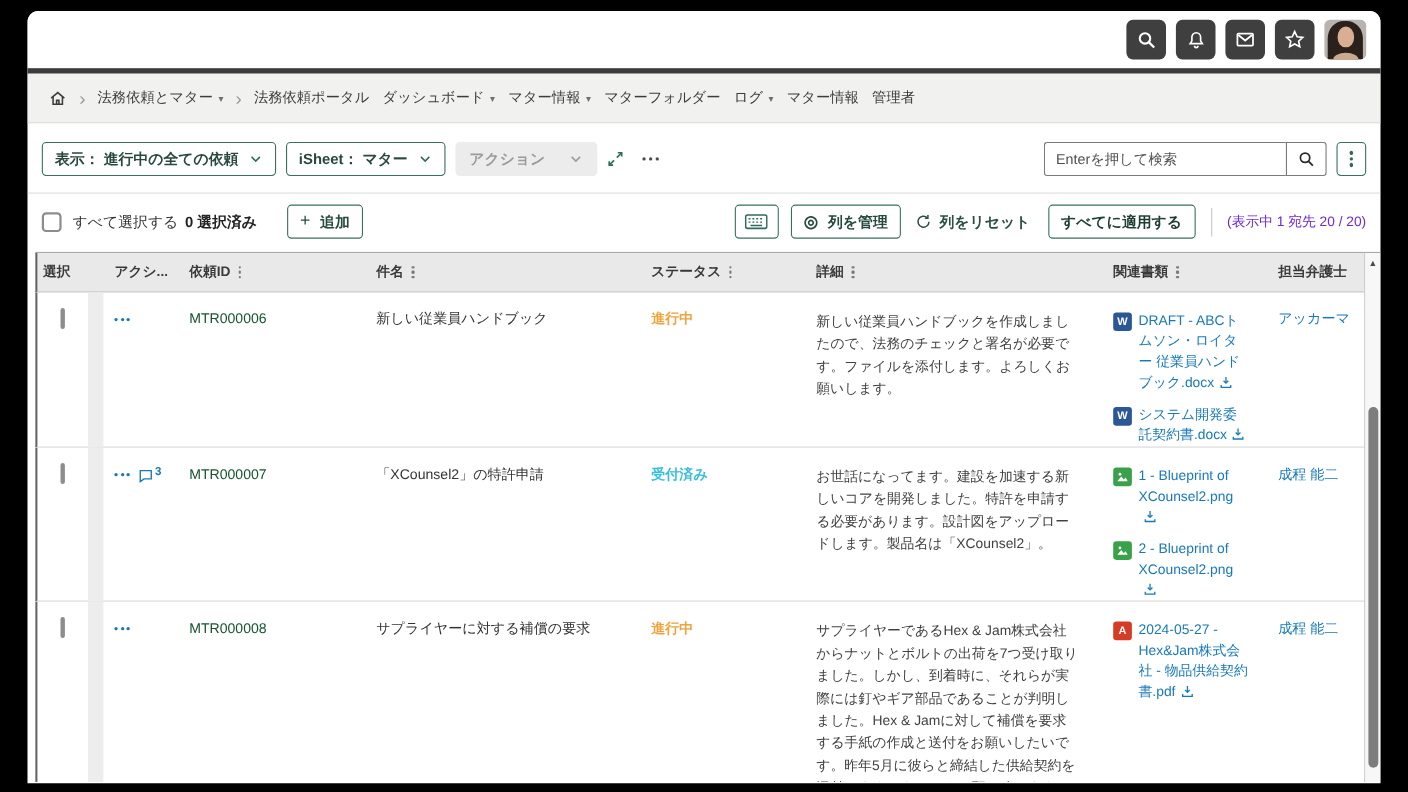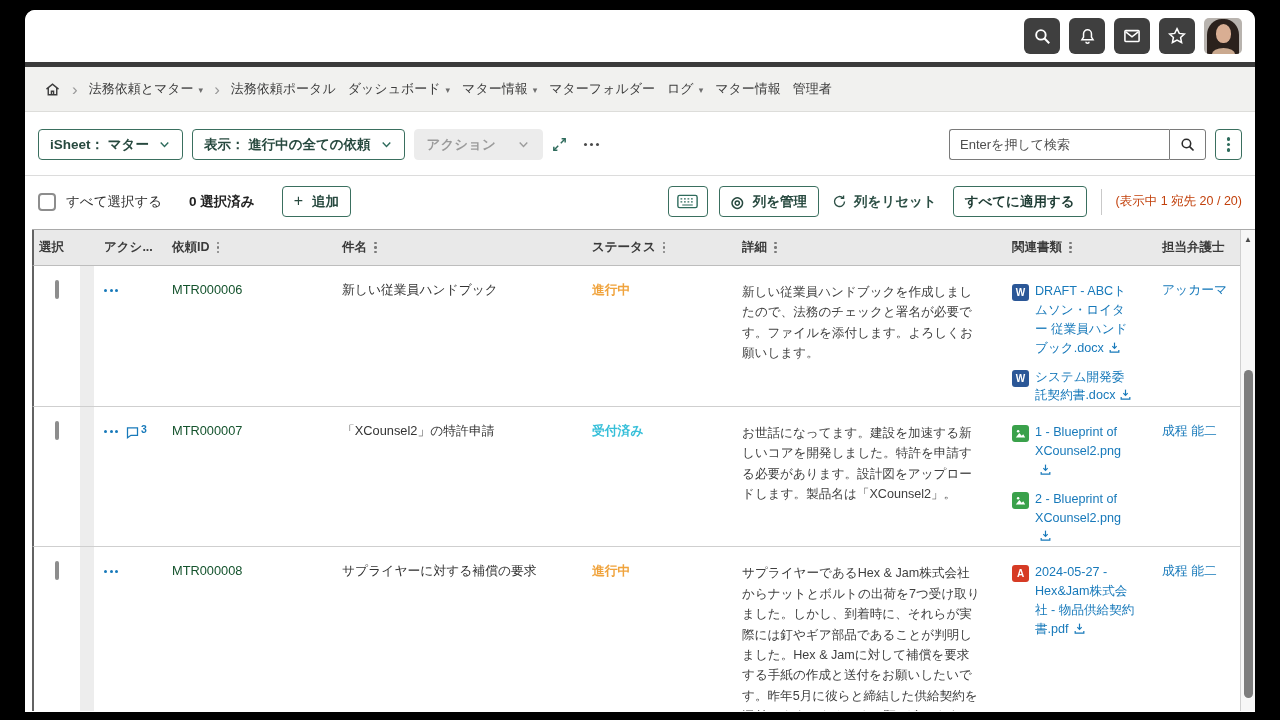--- a/index.html
+++ b/index.html
@@ -63,33 +63,33 @@
   .search-input::placeholder { color:#4f4f4f; }
   .search-btn { width:37px; height:31px; border:1px solid #7a7a7a; background:#fff;
                 border-radius:0 3px 3px 0; display:flex; align-items:center; justify-content:center; cursor:pointer; }
   .kebab-btn { width:27px; height:31px; border:1px solid #3a6f5f; border-radius:4px; background:#fff;
                margin-left:9px; display:flex; align-items:center; justify-content:center; cursor:pointer; }
 
   
   .tb2 { display:flex; align-items:center; padding:10px 13px 12px; }
   .cbx { width:18px; height:18px; border:2px solid #8d8d8d; border-radius:4px; background:#fff; cursor:pointer; flex:none; }
   .tb2 .lbl { margin-left:10px; font-size:13.5px; color:#333; }
-  .tb2 .cnt { margin-left:27px; font-size:13.5px; font-weight:700; color:#222; }
+  .tb2 .cnt { margin-left:6px; font-size:13.5px; font-weight:700; color:#222; }
   .add-btn { margin-left:27px; }
   .plus { font-size:16px; font-weight:400; line-height:1; margin-top:-1px; }
   .tb2-right { margin-left:auto; display:flex; align-items:center; }
   .kb-btn { width:40px; height:31px; border:1px solid #3a6f5f; border-radius:4px; background:#fff;
             display:flex; align-items:center; justify-content:center; cursor:pointer; margin-right:11px; }
   .manage-btn { margin-right:13px; }
   .bullseye { font-size:15px; line-height:1; }
   .reset-link { display:flex; align-items:center; gap:7px; color:#2c4f45; font-size:13.5px; font-weight:600;
                 background:none; border:none; cursor:pointer; margin-right:16px; font-family:Liberation Sans, sans-serif; }
   .apply-btn { font-weight:700; color:#1e3c34; margin-right:6px; }
   .vdiv { width:1px; height:26px; background:#c9c9c9; margin:0 14px 0 8px; }
-  .showing { font-size:12.5px; color:#c2410c; white-space:nowrap; }
+  .showing { font-size:12.5px; color:#6d28d9; white-space:nowrap; }
 
   
   .table-region { position:relative; margin-left:7px; width:1223px; height:482px; overflow:hidden;
                   border-top:1px solid #a9a9a9; }
   .thead { display:flex; align-items:center; height:36px; width:1208px; background:#e9e9e9;
            border-bottom:1px solid #bdbdbd; border-left:2px solid #636363;
            font-size:12.5px; font-weight:700; color:#3a3a3a; }
   .th { display:flex; align-items:center; gap:7px; white-space:nowrap; overflow:hidden; }
   .th .dots-v i { width:2.5px; height:2.5px; background:#7a7a7a; }
   .c-sel { width:46px; padding-left:5px; flex:none; }
@@ -220,29 +220,29 @@
     <span class="nav-item nav-gap">
       <span>マター情報</span>
     </span>
     <span class="nav-item nav-gap">
       <span>管理者</span>
     </span>
   </div>
 
   <div class="tb1">
     <button class="btn-teal">
-      <span>iSheet： マター</span>
+      <span>表示： 進行中の全ての依頼</span>
       <span class="chev">
         <svg width="13" height="13" viewBox="0 0 24 24" fill="none" stroke="#2E6B5C" stroke-width="2.6">
             <polyline points="5,8.5 12,15.5 19,8.5"></polyline>
           </svg>
       </span>
     </button>
     <button class="btn-teal">
-      <span>表示： 進行中の全ての依頼</span>
+      <span>iSheet： マター</span>
       <span class="chev">
         <svg width="13" height="13" viewBox="0 0 24 24" fill="none" stroke="#2E6B5C" stroke-width="2.6">
             <polyline points="5,8.5 12,15.5 19,8.5"></polyline>
           </svg>
       </span>
     </button>
     <button class="btn-gray">
       <span>アクション</span>
       <span class="chev">
         <svg width="13" height="13" viewBox="0 0 24 24" fill="none" stroke="#9b9b9b" stroke-width="2.6">

